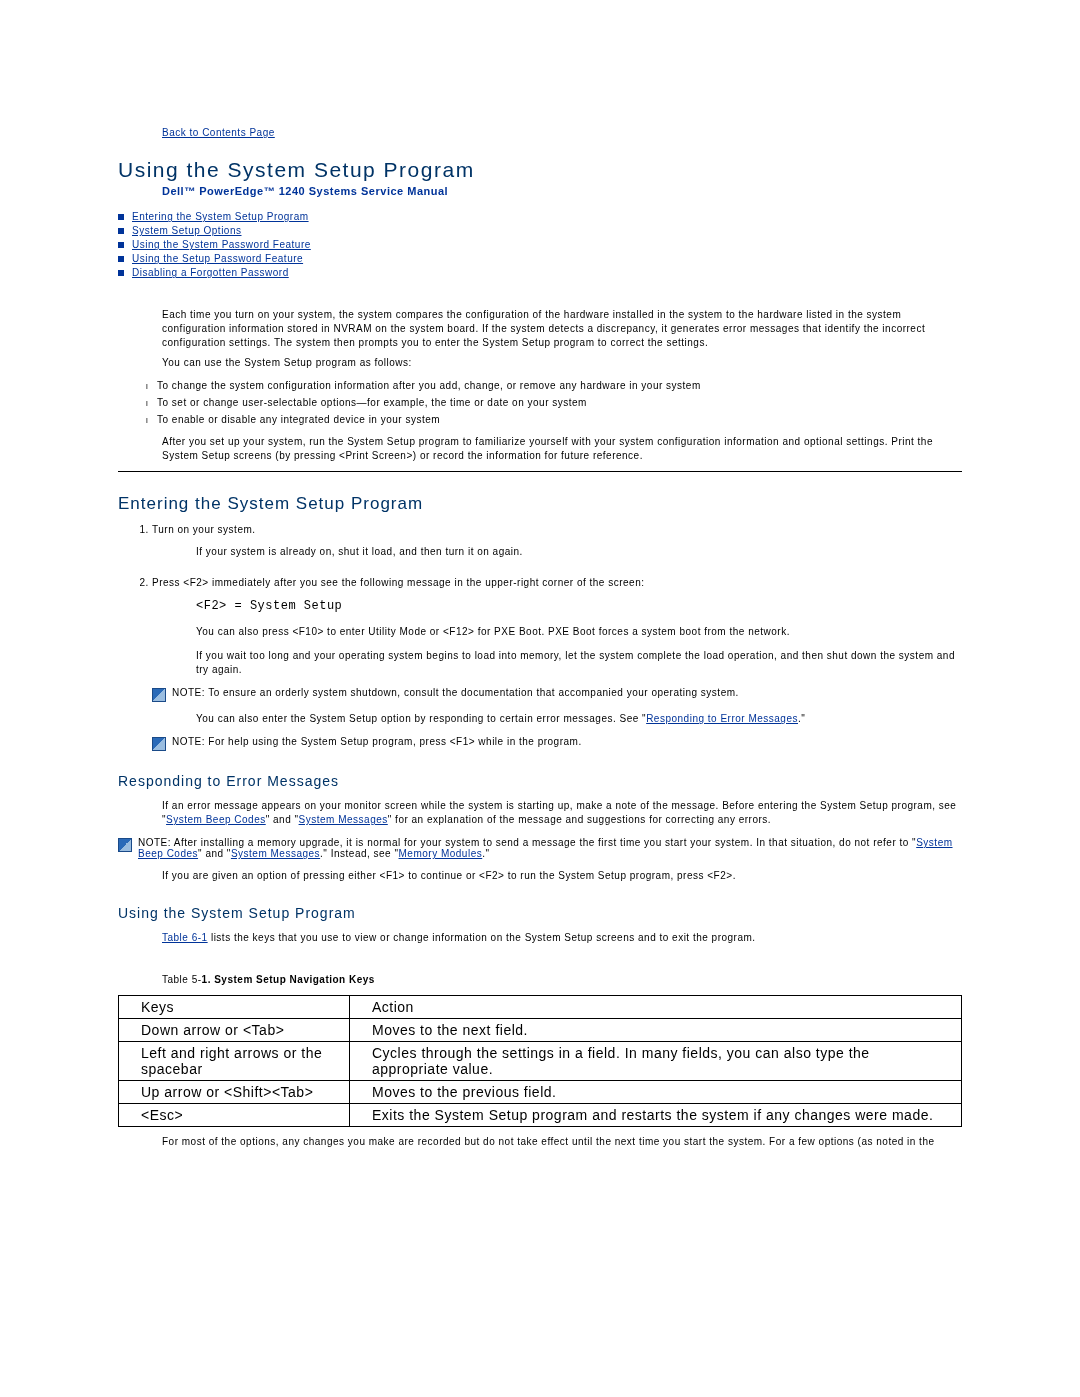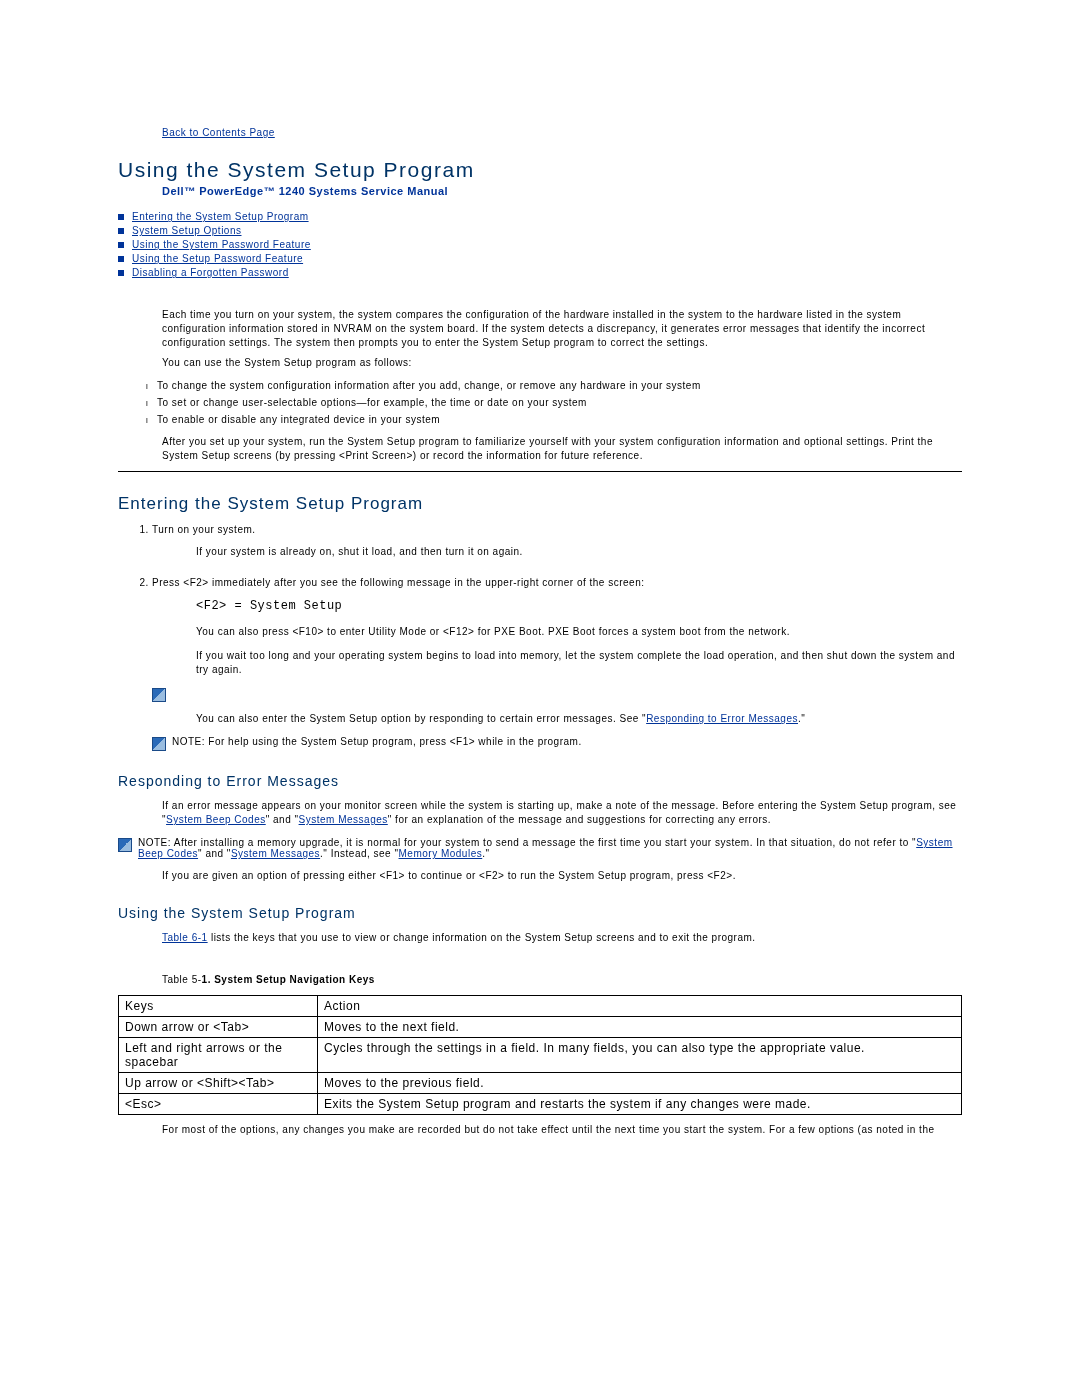--- a/index.html
+++ b/index.html
@@ -58,21 +58,21 @@
 .step-body p { margin: 10px 0; }
 .code { font-family: "Courier New", monospace; font-size: 12px; margin: 8px 0; }
 .note-row { display: flex; align-items: flex-start; margin: 10px 0; }
 .note-icon {
   width: 12px; height: 12px; flex-shrink: 0; margin-right: 6px; margin-top: 1px;
   background: linear-gradient(135deg, #2a6ab8 50%, #9abde0 50%);
   border: 1px solid #1a4a88;
 }
 .note-text { }
 table.nav { border-collapse: collapse; width: 100%; margin: 8px 0; }
-table.nav td { border: 1px solid #000; padding: 3px 6px; font-size: 12px; vertical-align: top; }
+table.nav td { border: 1px solid #000; padding: 3px 22px; font-size: 14px; vertical-align: top; }
 .caption { font-size: 10px; margin: 28px 0 6px 0; }
 .caption b { font-weight: bold; }
 </style>
 </head>
 <body>
 
 <p><a href="#">Back to Contents Page</a></p>
 
 <h1>Using the System Setup Program</h1>
 <p class="subtitle">Dell™ PowerEdge™ 1240 Systems Service Manual</p>
@@ -121,20 +121,21 @@
     </div>
   </li>
   <li>
     <span>Press &lt;F2&gt; immediately after you see the following message in the upper-right corner of the screen:</span>
     <div class="step-body">
       <p class="code">&lt;F2&gt; = System Setup</p>
       <p>You can also press &lt;F10&gt; to enter Utility Mode or &lt;F12&gt; for PXE Boot. PXE Boot forces a system boot from the network.</p>
       <p>If you wait too long and your operating system begins to load into memory, let the system complete the load operation, and then shut down the system and try again.</p>
       <div class="note-row">
         <span class="note-icon"></span>
+        <span class="note-text">NOTE: To ensure an orderly system shutdown, consult the documentation that accompanied your operating system.</span>
       </div>
       <p>
         <span>You can also enter the System Setup option by responding to certain error messages. See "</span><a href="#">Responding to Error Messages</a><span>."</span>
       </p>
       <div class="note-row">
         <span class="note-icon"></span>
         <span class="note-text">NOTE: For help using the System Setup program, press &lt;F1&gt; while in the program.</span>
       </div>
     </div>
   </li>

